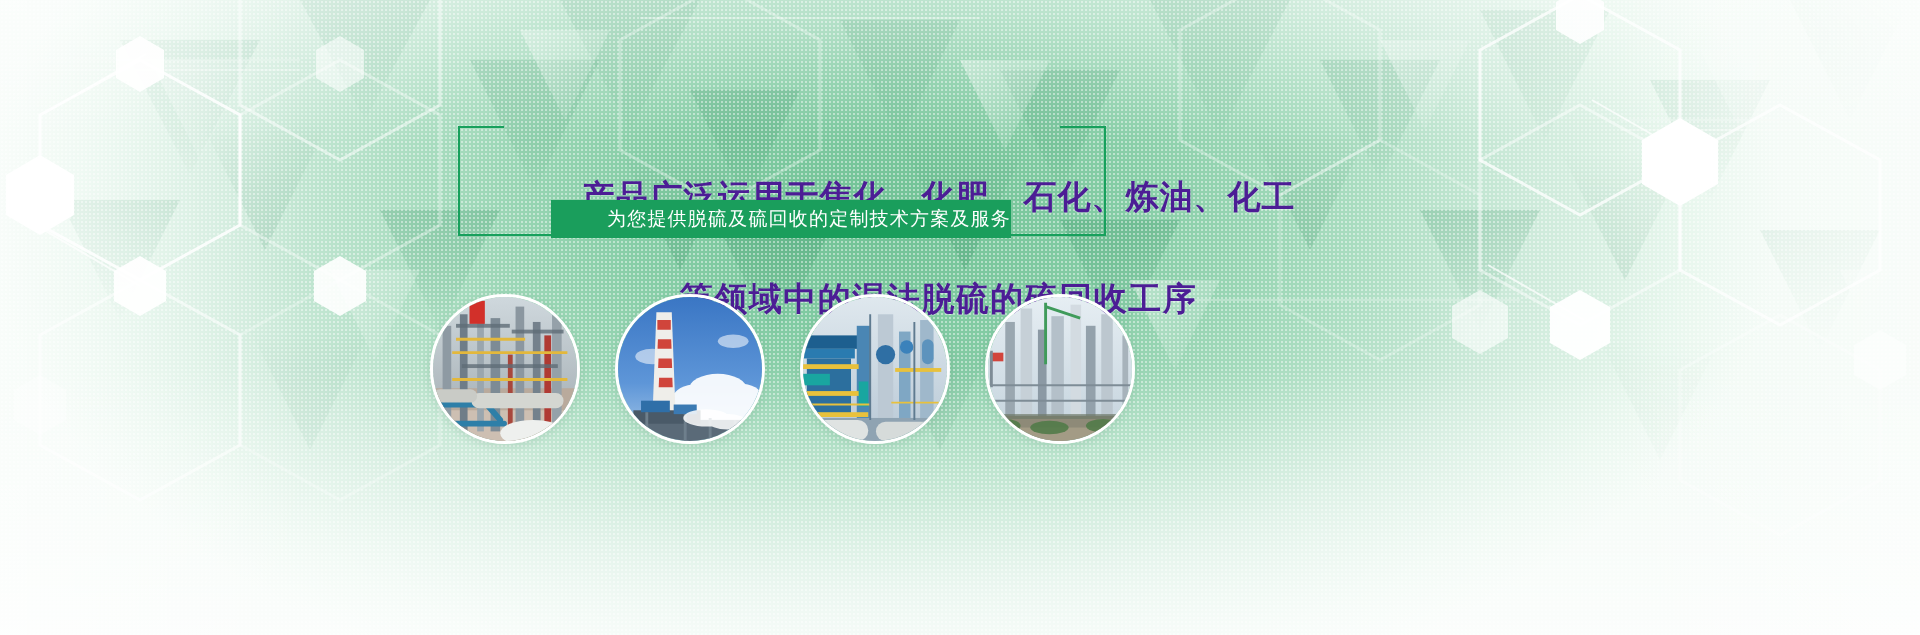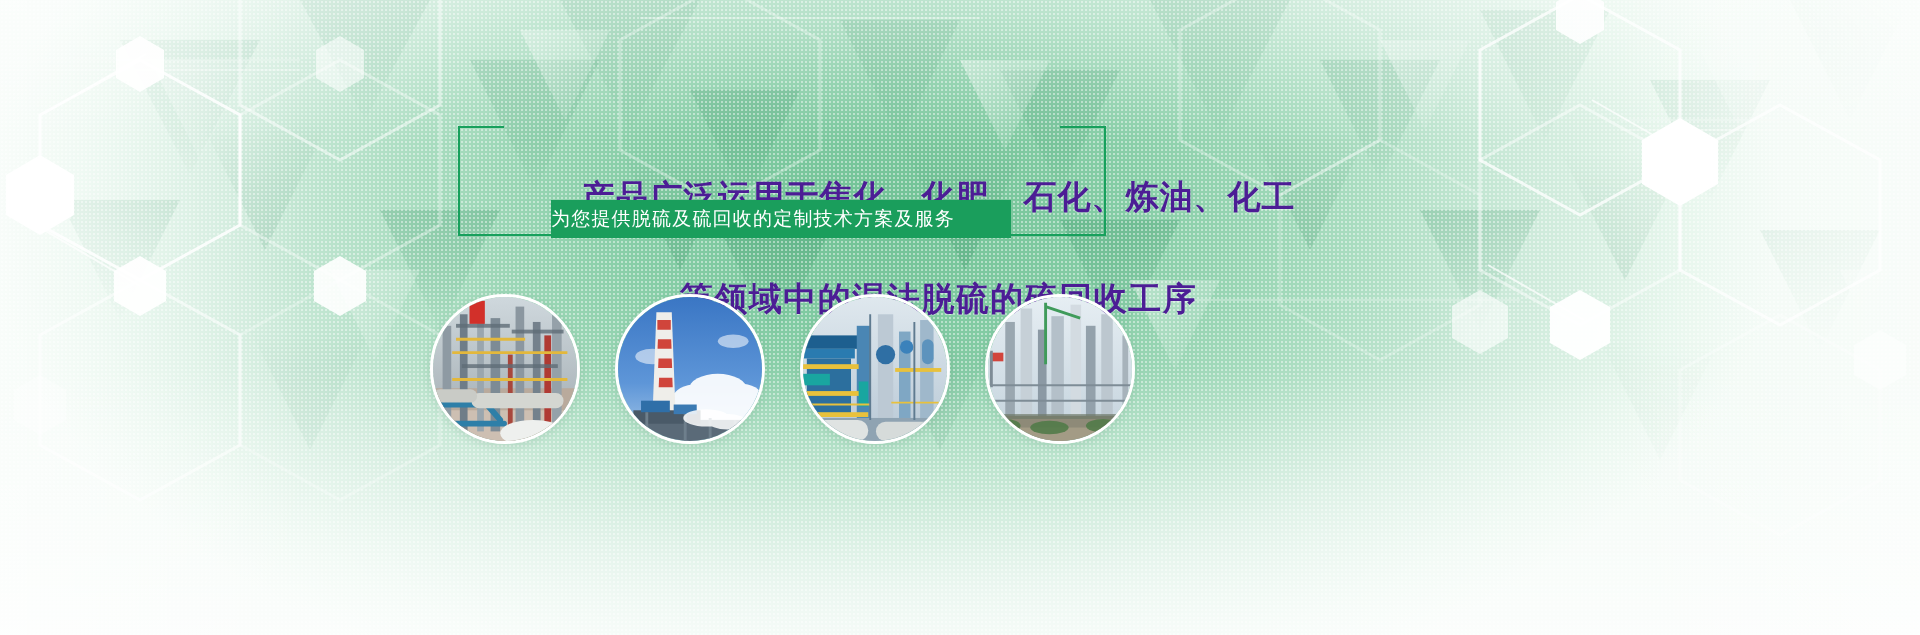--- a/index.html
+++ b/index.html
@@ -54,21 +54,21 @@
     letter-spacing:1px;
     white-space:pre;
     text-shadow:0 1px 1px rgba(255,255,255,.35);
   }
   .headline .l2{letter-spacing:1.5px;}
 
   .ribbon{
     position:absolute;left:551px;top:200px;
     width:460px;height:38px;
     background:#1a9e5c;
-    display:flex;align-items:center;justify-content:flex-start;
+    display:flex;align-items:center;justify-content:flex-end;
   }
   .ribbon-text{
     color:#ffffff;font-size:19px;letter-spacing:1.2px;white-space:nowrap;
   }
 
   
   .circles{position:absolute;left:0;top:294px;width:1920px;height:160px;}
   .circle{
     position:absolute;top:0;width:150px;height:150px;border-radius:50%;
     border:3px solid #ffffff;box-sizing:border-box;overflow:hidden;

